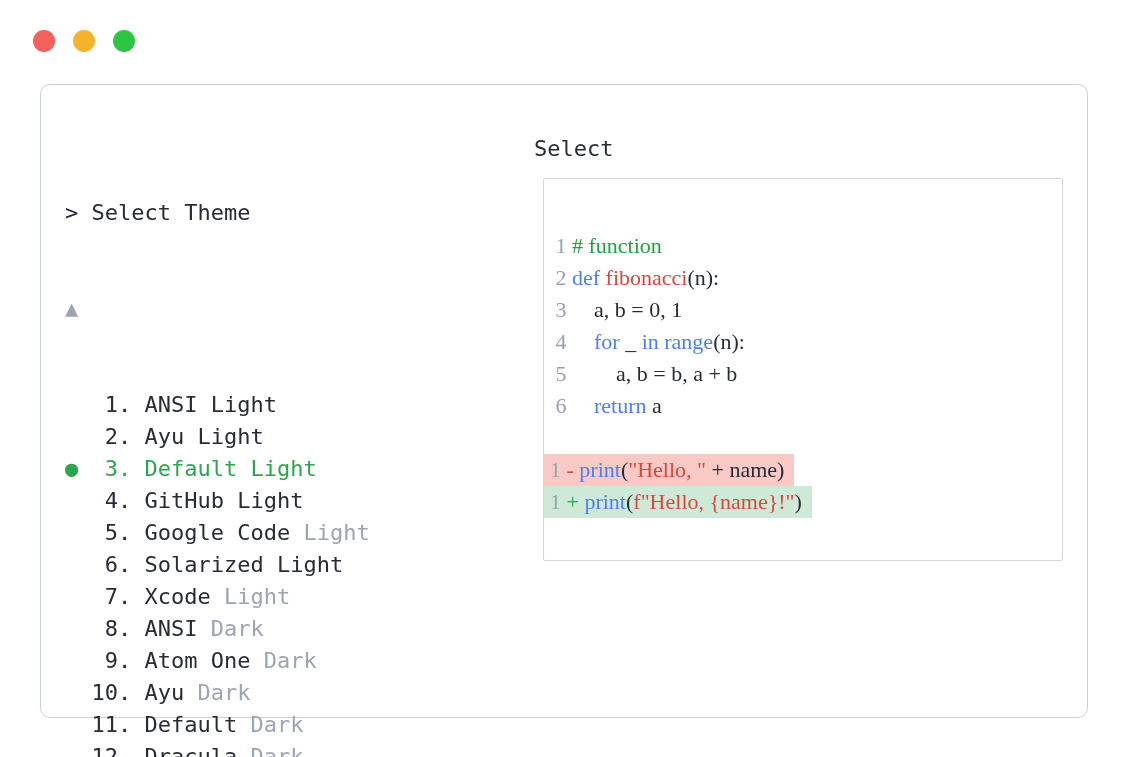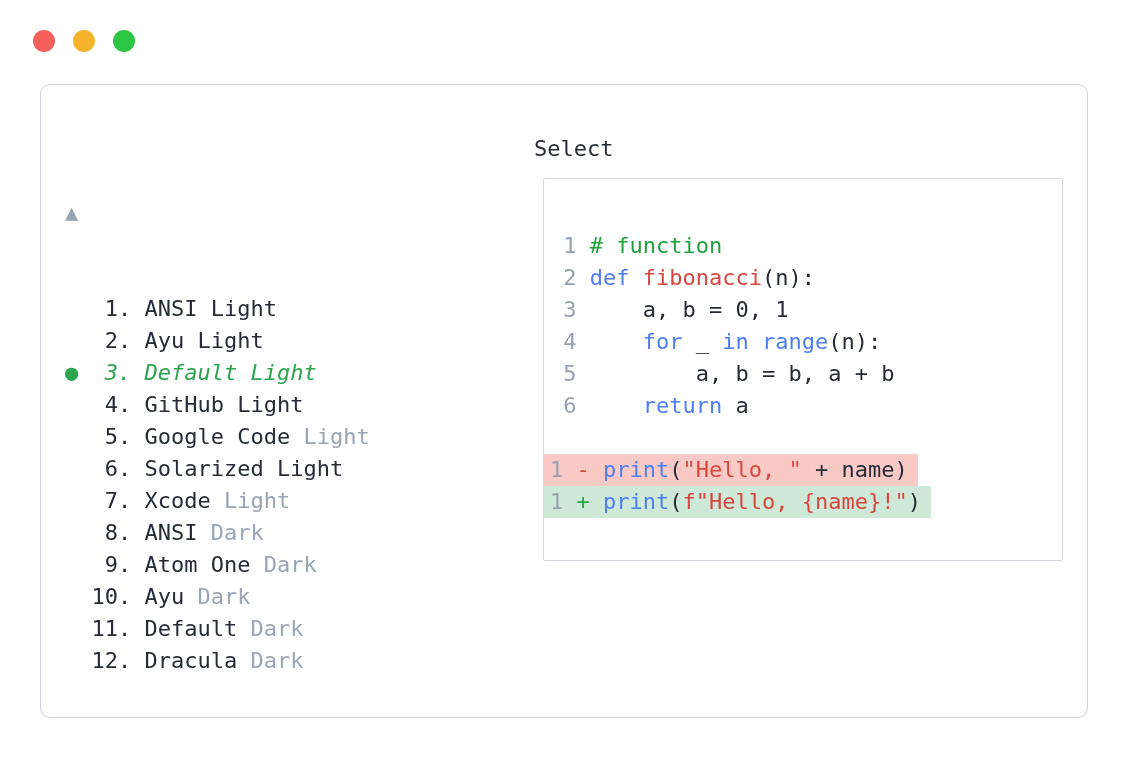--- a/index.html
+++ b/index.html
@@ -14,28 +14,28 @@
   .traffic-lights{position:absolute;left:33px;top:30px;display:flex;gap:18px;}
   .light{width:22px;height:22px;border-radius:50%;display:inline-block;}
   .panel{position:absolute;left:40px;top:84px;width:1046px;height:632px;
          border:1.5px solid var(--panel-border);border-radius:10px;background:#fff;}
   .terminal{position:absolute;left:24px;top:48px;font-size:22px;line-height:32px;
             white-space:pre;color:var(--text);}
   .trow{height:32px;}
   .arrow-up{color:var(--muted);}
   .marker{color:var(--accent-green);}
   .item .label{color:var(--text);text-align:right;}
-  .item.selected .label{color:var(--accent-green);font-style:italic;}
+  .item.selected .label{color:var(--accent-green);}
   .gray{color:var(--muted);}
   .preview-label{position:absolute;left:493px;top:48px;height:32px;line-height:32px;
                  font-size:22px;color:var(--text);white-space:pre;}
   .preview-box{position:absolute;left:502px;top:93px;width:518px;height:381px;
                border:1.5px solid var(--preview-border);border-radius:2px;background:#fff;}
   .code{position:absolute;left:6px;top:51px;font-size:22px;line-height:32px;white-space:pre;}
-  .code-line{height:32px;}
+  .code-line{height:32px;font-family:Liberation Serif, serif;}
   .inner{display:inline-block;height:32px;}
   .inner.diff-removed{background:var(--diff-removed-bg);margin-left:-6px;padding:0 10px 0 6px;}
   .inner.diff-added{background:var(--diff-added-bg);margin-left:-6px;padding:0 10px 0 6px;}
   .num{color:var(--line-number);}
   .sign-removed{color:var(--diff-removed-sign);}
   .sign-added{color:var(--diff-added-sign);}
   .tok-plain{color:var(--text);}
   .tok-comment{color:var(--comment-green);}
   .tok-keyword{color:var(--keyword-blue);}
   .tok-function{color:var(--function-red);text-align:right;}
@@ -45,20 +45,21 @@
 <body>
 
 <div class="traffic-lights">
     <span class="light" style="background: rgb(244, 96, 90);"></span>
     <span class="light" style="background: rgb(245, 179, 44);"></span>
     <span class="light" style="background: rgb(45, 198, 67);"></span>
   </div>
 
 <div class="panel">
   <div class="terminal">
+    <div class="trow">&gt; Select Theme</div>
     <div class="trow arrow-up">▲</div>
     <div><div class="trow item"><span class="marker">  </span><span class="label"> 1. ANSI Light</span></div><div class="trow item"><span class="marker">  </span><span class="label"> 2. Ayu Light</span></div><div class="trow item selected"><span class="marker">● </span><span class="label"> 3. Default Light</span></div><div class="trow item"><span class="marker">  </span><span class="label"> 4. GitHub Light</span></div><div class="trow item"><span class="marker">  </span><span class="label"> 5. Google Code</span><span class="gray"> Light</span></div><div class="trow item"><span class="marker">  </span><span class="label"> 6. Solarized Light</span></div><div class="trow item"><span class="marker">  </span><span class="label"> 7. Xcode</span><span class="gray"> Light</span></div><div class="trow item"><span class="marker">  </span><span class="label"> 8. ANSI</span><span class="gray"> Dark</span></div><div class="trow item"><span class="marker">  </span><span class="label"> 9. Atom One</span><span class="gray"> Dark</span></div><div class="trow item"><span class="marker">  </span><span class="label">10. Ayu</span><span class="gray"> Dark</span></div><div class="trow item"><span class="marker">  </span><span class="label">11. Default</span><span class="gray"> Dark</span></div><div class="trow item"><span class="marker">  </span><span class="label">12. Dracula</span><span class="gray"> Dark</span></div></div>
     
     
     
   </div>
 
   <div class="preview-label">Select</div>
   <div class="preview-box">
     <div class="code"><div class="code-line"><span class="inner"><span class="num"> 1 </span><span class="tok-comment"># function</span></span></div><div class="code-line"><span class="inner"><span class="num"> 2 </span><span class="tok-keyword">def </span><span class="tok-function">fibonacci</span><span class="tok-plain">(n):</span></span></div><div class="code-line"><span class="inner"><span class="num"> 3 </span><span class="tok-plain">    a, b = 0, 1</span></span></div><div class="code-line"><span class="inner"><span class="num"> 4 </span><span class="tok-plain">    </span><span class="tok-keyword">for</span><span class="tok-plain"> _ </span><span class="tok-keyword">in</span><span class="tok-plain"> </span><span class="tok-keyword">range</span><span class="tok-plain">(n):</span></span></div><div class="code-line"><span class="inner"><span class="num"> 5 </span><span class="tok-plain">        a, b = b, a + b</span></span></div><div class="code-line"><span class="inner"><span class="num"> 6 </span><span class="tok-plain">    </span><span class="tok-keyword">return</span><span class="tok-plain"> a</span></span></div><div class="code-line"></div><div class="code-line"><span class="inner diff-removed"><span class="num">1 </span><span class="sign-removed">- </span><span class="tok-keyword">print</span><span class="tok-plain">(</span><span class="tok-string">"Hello, "</span><span class="tok-plain"> + name)</span></span></div><div class="code-line"><span class="inner diff-added"><span class="num">1 </span><span class="sign-added">+ </span><span class="tok-keyword">print</span><span class="tok-plain">(</span><span class="tok-string">f"Hello, {name}!"</span><span class="tok-plain">)</span></span></div></div>

